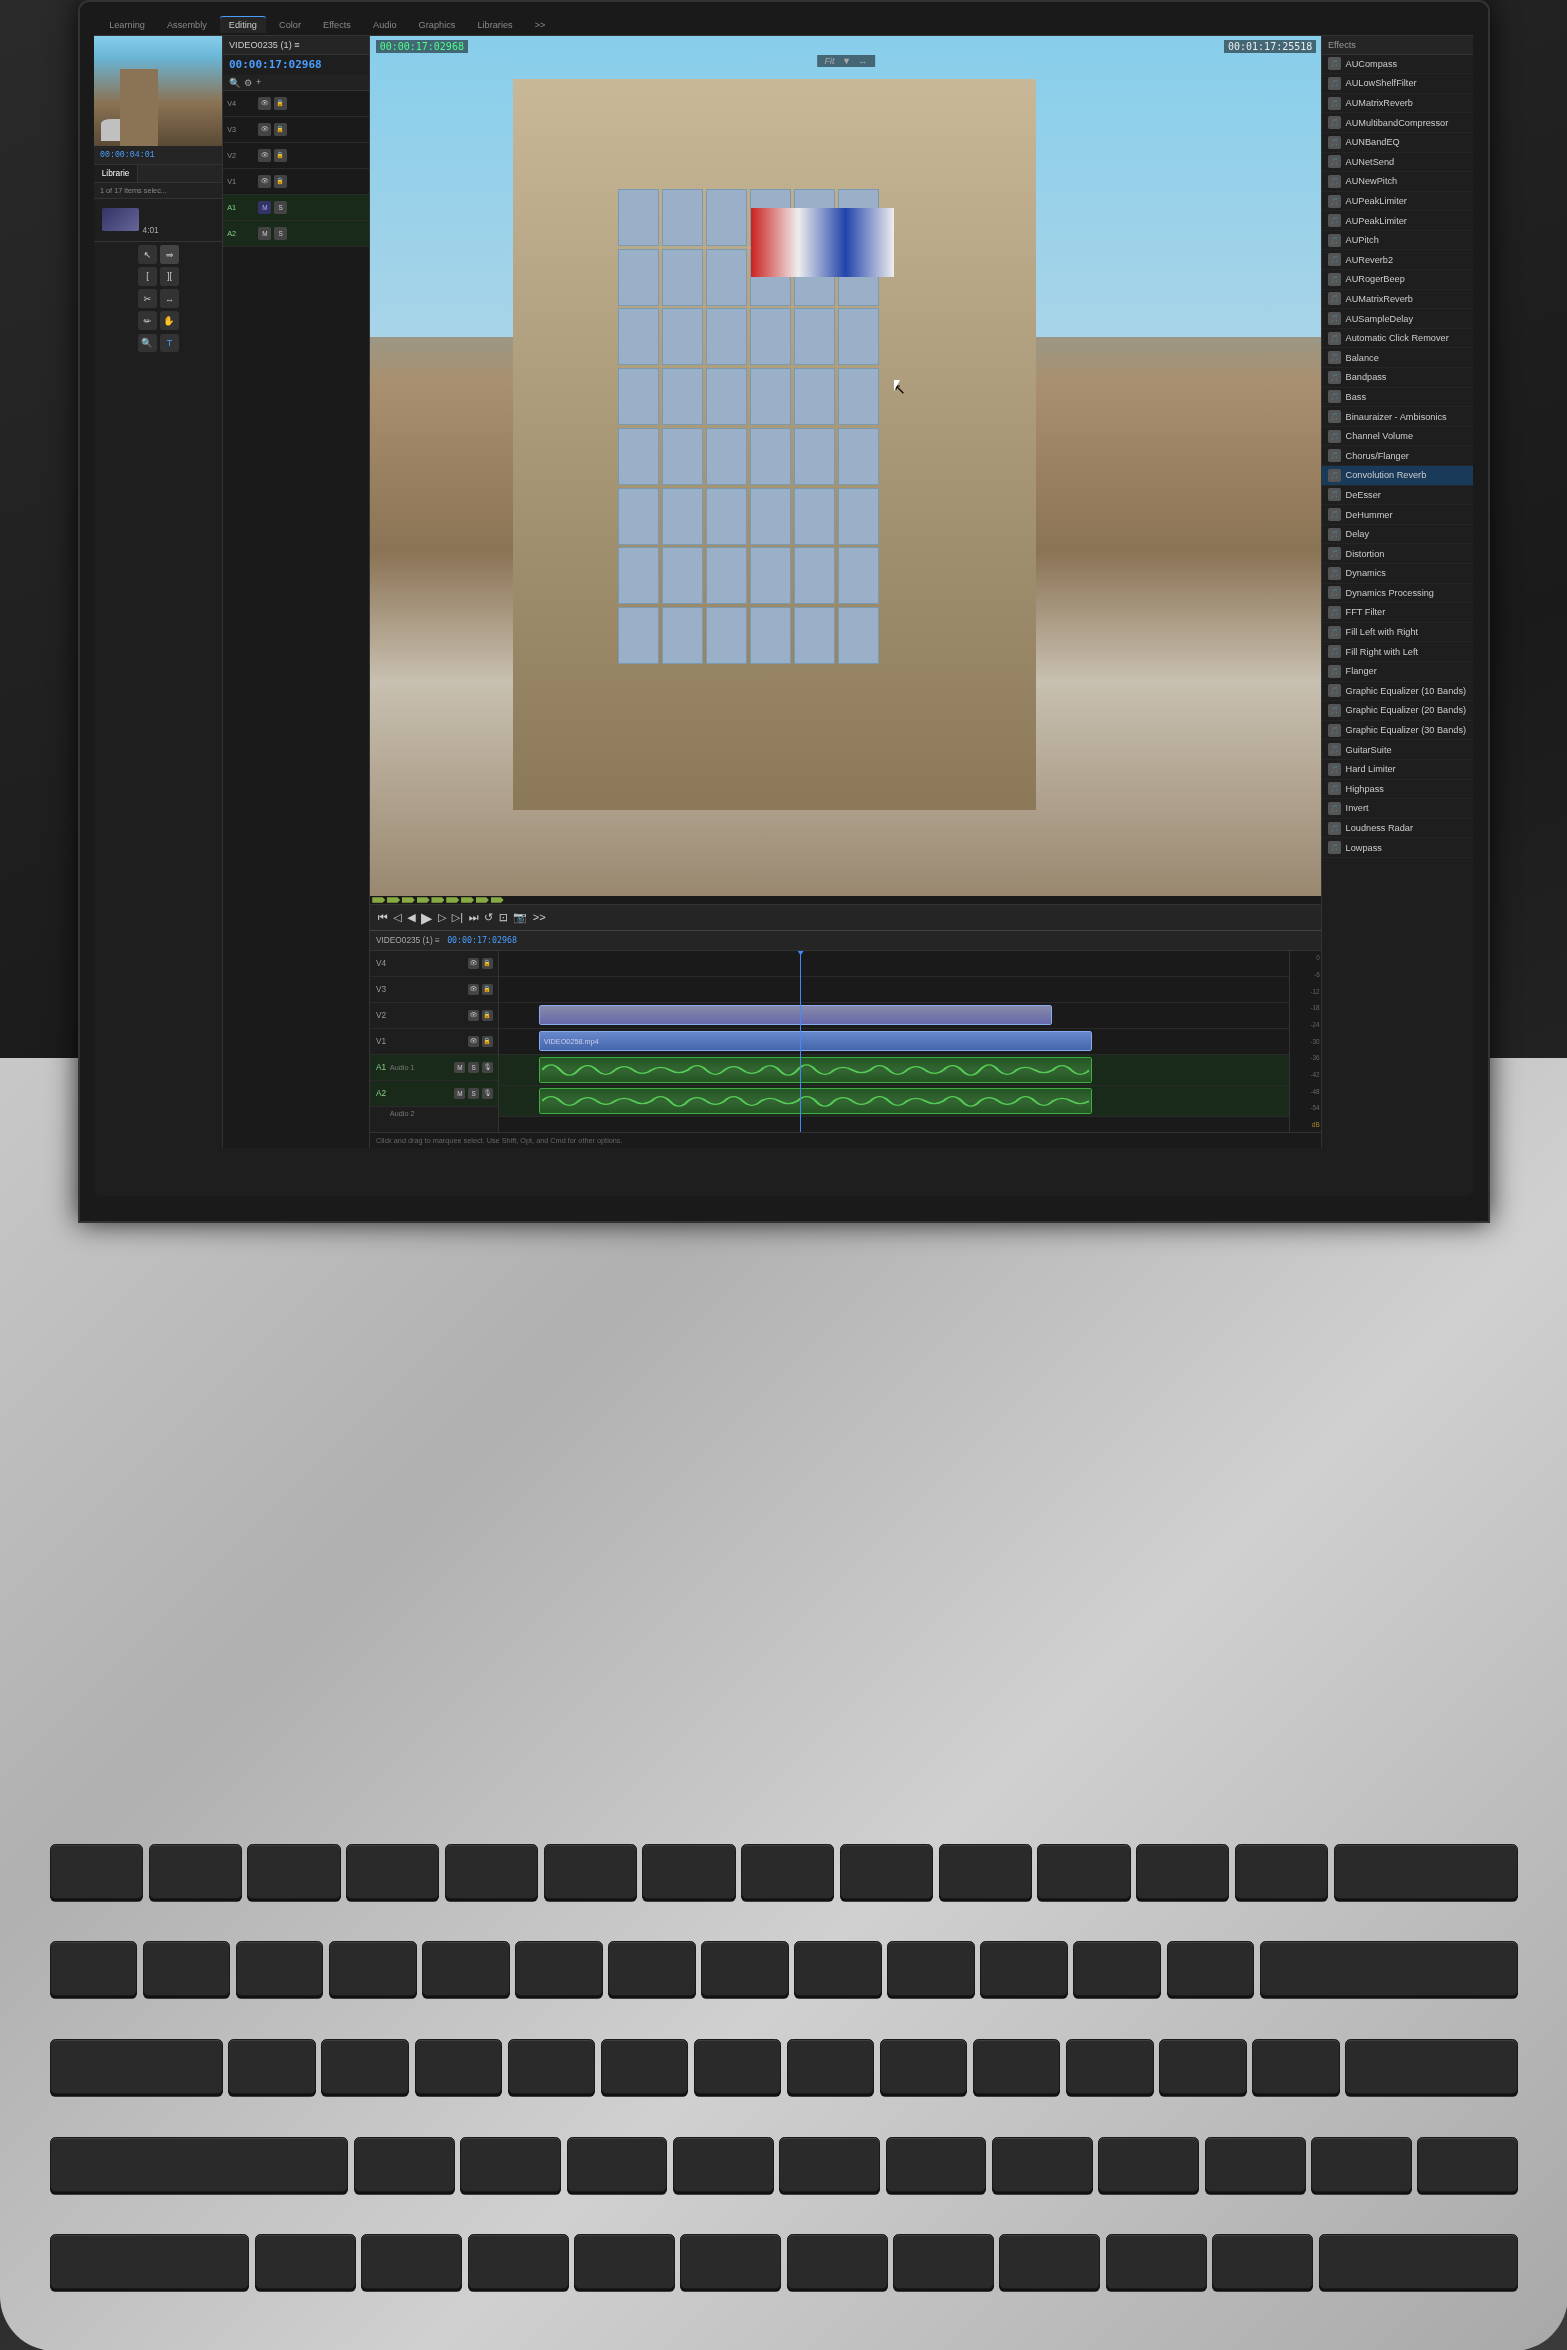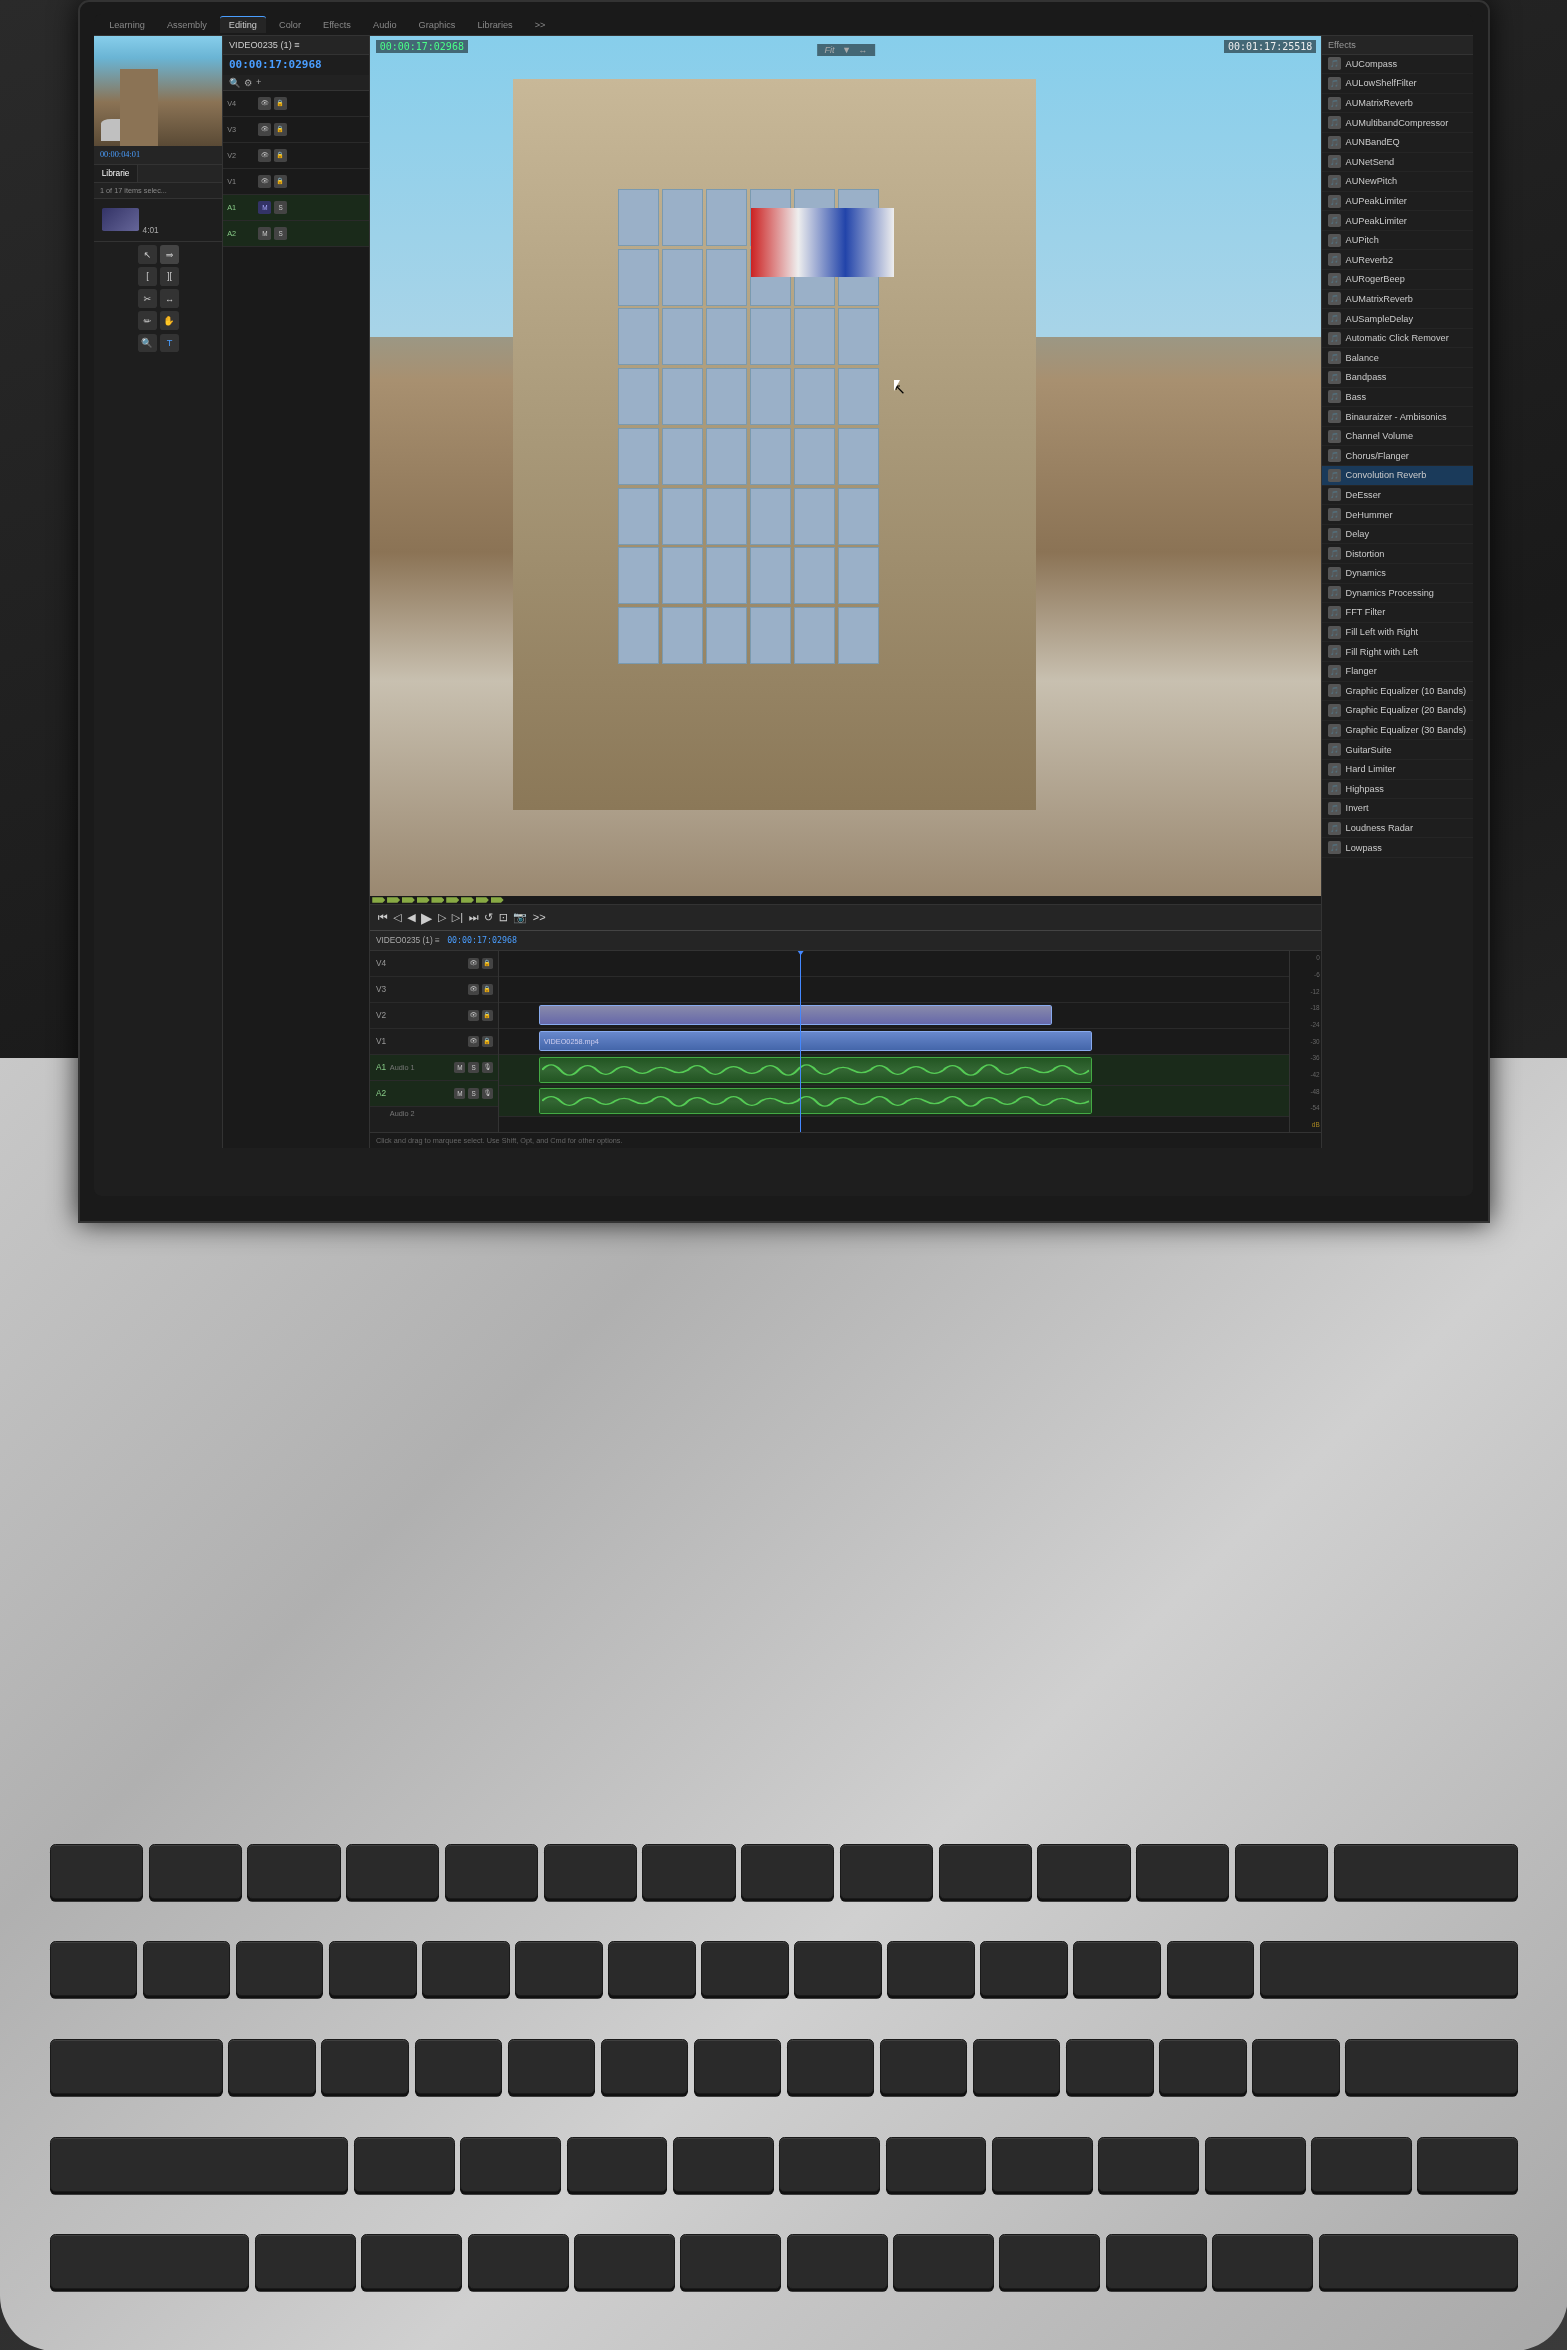--- a/index.html
+++ b/index.html
@@ -830,21 +830,21 @@
       <div class="main-layout" style="height: calc(100% - 70px);">
 
         <div class="left-panel">
           <div class="thumbnail-preview">
             <div class="thumbnail-city">
               <div class="thumbnail-car"></div>
               <div class="thumbnail-building"></div>
             </div>
           </div>
           <div style="height: 18.4px; background: #252525; display: flex; align-items: center; padding: 0 5.5px; font-size: 8.3px; color: #888; border-bottom: 0.9px solid #333;">
-            <span style="font-family: Liberation Serif, serif; color: #4a9eff;">00:00:04:01</span>
+            <span style="font-family: Liberation Mono, monospace; color: #4a9eff;">00:00:04:01</span>
           </div>
           <div class="media-browser-tabs">
             <div class="media-tab active">Librarie</div>
           </div>
           <div style="font-size: 7.3px; color: #888; padding: 2.8px 5.5px; background: #222; border-bottom: 0.9px solid #333;">1 of 17 items selec...</div>
           <div class="media-items">
             <div class="media-item">
               <div class="media-item-thumb" style="background: linear-gradient(135deg, #336, #669);"></div>
               <span class="media-item-label">4:01</span>
             </div>
@@ -986,21 +986,21 @@
                   <div class="window"></div>
                   <div class="window"></div>
                   <div class="window"></div>
                 </div>
               </div>
               <div class="video-flag"></div>
             </div>
 
             <div style="position: absolute; top: 3.7px; left: 5.5px; font-family: monospace; font-size: 10px; color: #4aff88; background: rgba(0,0,0,0.5); padding: 0.9px 3.7px;">00:00:17:02968</div>
             <div style="position: absolute; top: 3.7px; right: 5.5px; font-family: monospace; font-size: 10px; color: #eee; background: rgba(0,0,0,0.5); padding: 0.9px 3.7px;">00:01:17:25518</div>
-            <div style="position: absolute; top: 8px; left: 50%; transform: translateX(-50%); font-size: 9.2px; color: #aaa; background: rgba(0,0,0,0.5); padding: 0.9px 7.3px; display: flex; gap: 7.3px; align-items: center; font-style: italic;">
+            <div style="position: absolute; top: 19px; left: 50%; transform: translateX(-50%); font-size: 9.2px; color: #aaa; background: rgba(0,0,0,0.5); padding: 0.9px 7.3px; display: flex; gap: 7.3px; align-items: center; font-style: italic;">
               <span>Fit</span>
               <span>▼</span>
               <span>↔</span>
             </div>
 
             <div class="cursor" style="left: 55%; top: 40%;">↖</div>
           </div>
 
           <div class="marker-strip">
             <div class="marker"></div>

